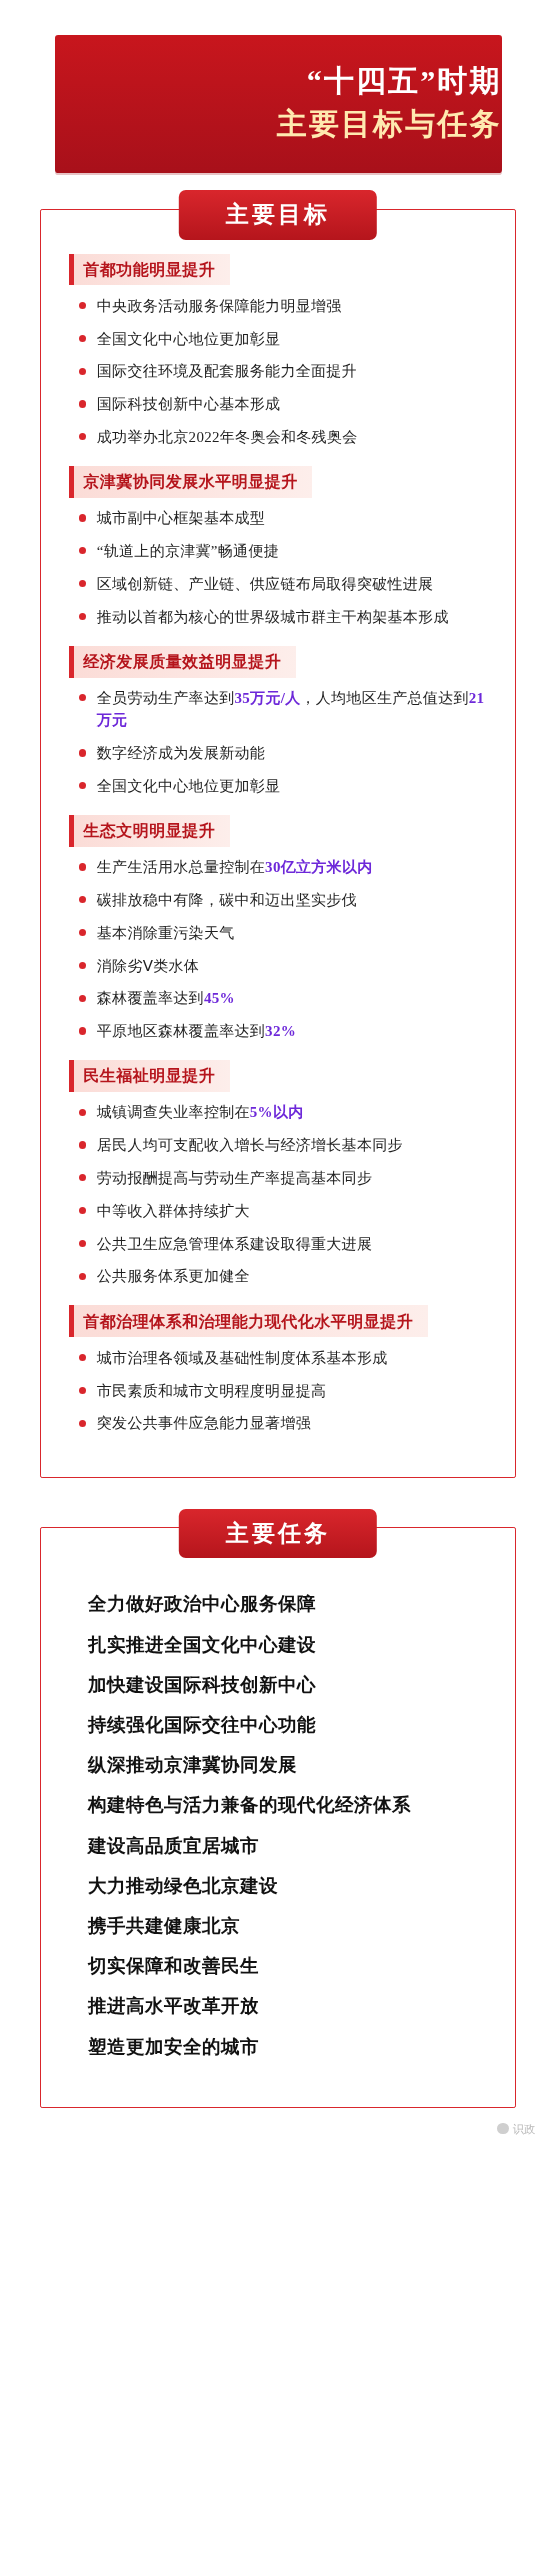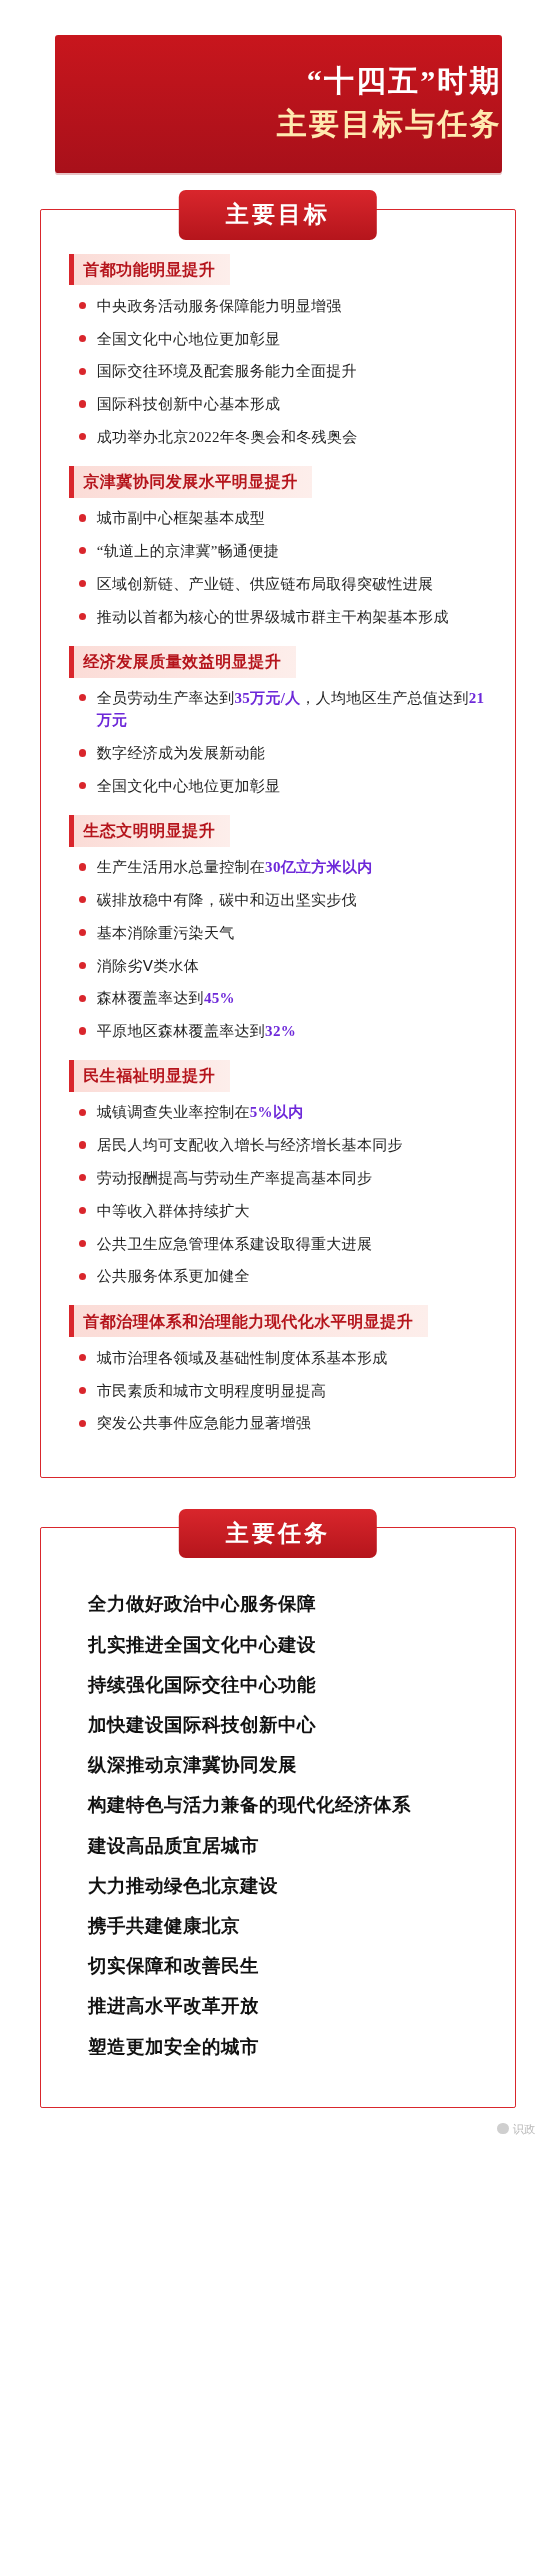--- a/index.html
+++ b/index.html
@@ -226,22 +226,22 @@
             <li><span class="dot"></span><span>突发公共事件应急能力显著增强</span></li>
           </ul></div>
       </div>
   </div>
 
   <div class="card tasks">
     <div class="card-title">主要任务</div>
     <ul class="tasklist" id="tasks-container">
         <li>全力做好政治中心服务保障</li>
         <li>扎实推进全国文化中心建设</li>
+        <li>加快建设国际科技创新中心</li>
         <li>持续强化国际交往中心功能</li>
-        <li>加快建设国际科技创新中心</li>
         <li>纵深推动京津冀协同发展</li>
         <li>构建特色与活力兼备的现代化经济体系</li>
         <li>建设高品质宜居城市</li>
         <li>大力推动绿色北京建设</li>
         <li>携手共建健康北京</li>
         <li>切实保障和改善民生</li>
         <li>推进高水平改革开放</li>
         <li>塑造更加安全的城市</li>
       </ul>
   </div>

